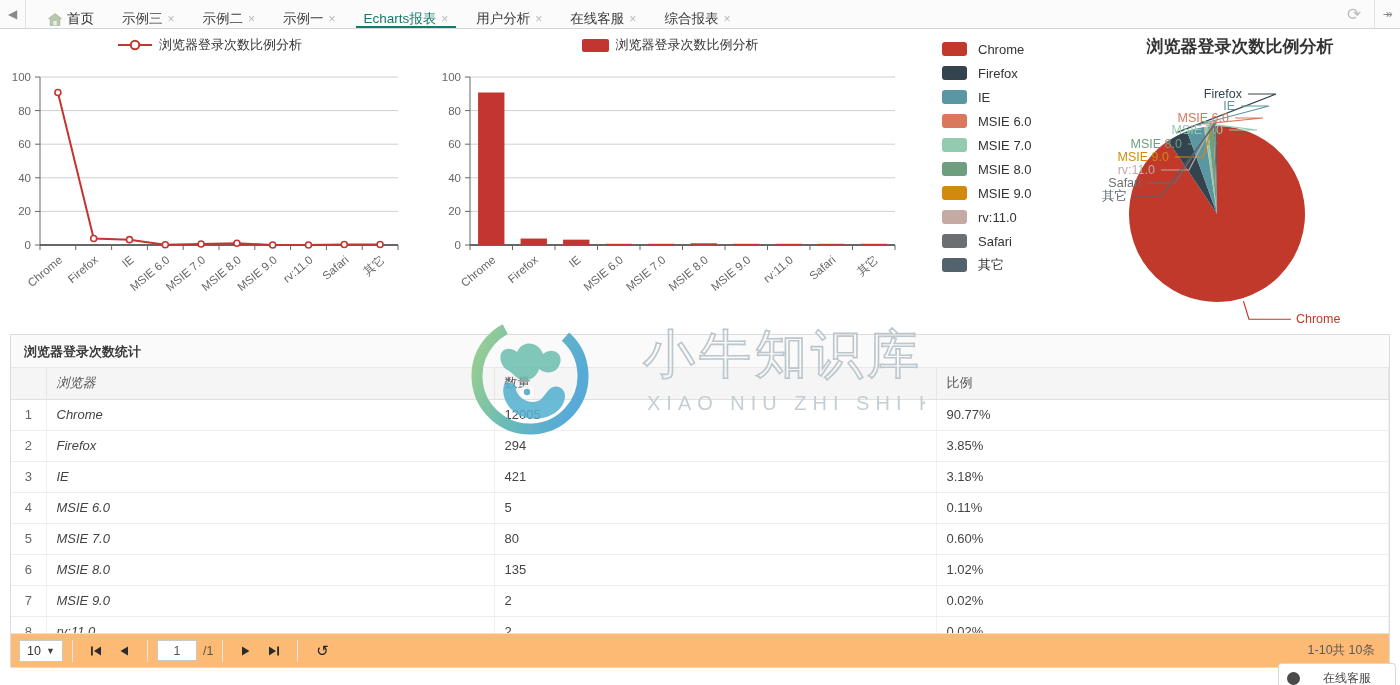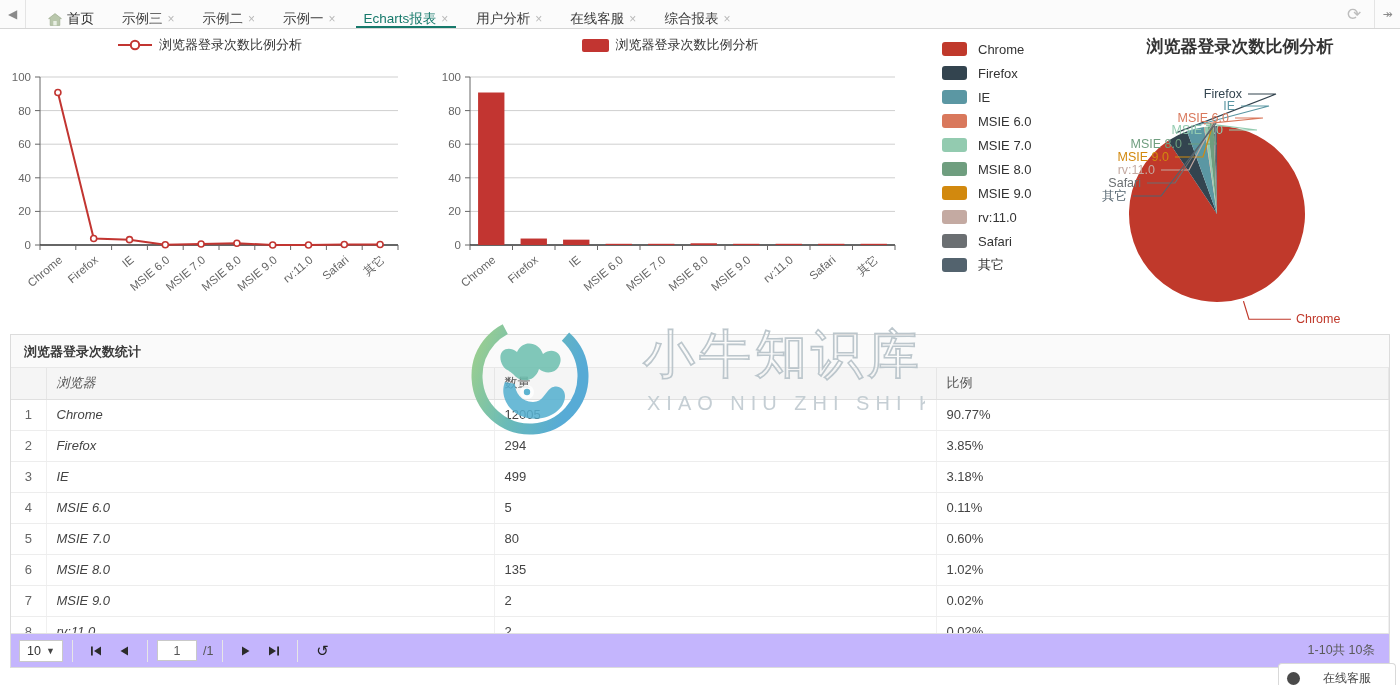--- a/index.html
+++ b/index.html
@@ -191,21 +191,21 @@
     padding: 0;
   }
   .col-browser { width: 448px; font-style: italic; }
   .col-count   { width: 442px; }
 
   .pagerbar {
     position: absolute;
     left: 0; bottom: 0;
     width: 100%;
     height: 34px;
-    background: #c4b5fd;
+    background: #fdba74;
     border-top: 1px solid #e2e2e2;
     display: flex;
     align-items: center;
     padding: 0 8px;
   }
   .pg-sep { width: 1px; height: 22px; background: #e6e6e6; margin: 0 9px; }
   .pg-select {
     height: 22px;
     min-width: 44px;
     border: 1px solid #c9c9c9;
@@ -615,21 +615,21 @@
           </tr>
           <tr>
             <td class="rownum">2</td>
             <td class="col-browser">Firefox</td>
             <td class="col-count">294</td>
             <td>3.85%</td>
           </tr>
           <tr>
             <td class="rownum">3</td>
             <td class="col-browser">IE</td>
-            <td class="col-count">499</td>
+            <td class="col-count">421</td>
             <td>3.18%</td>
           </tr>
           <tr>
             <td class="rownum">4</td>
             <td class="col-browser">MSIE 6.0</td>
             <td class="col-count">5</td>
             <td>0.11%</td>
           </tr>
           <tr>
             <td class="rownum">5</td>

